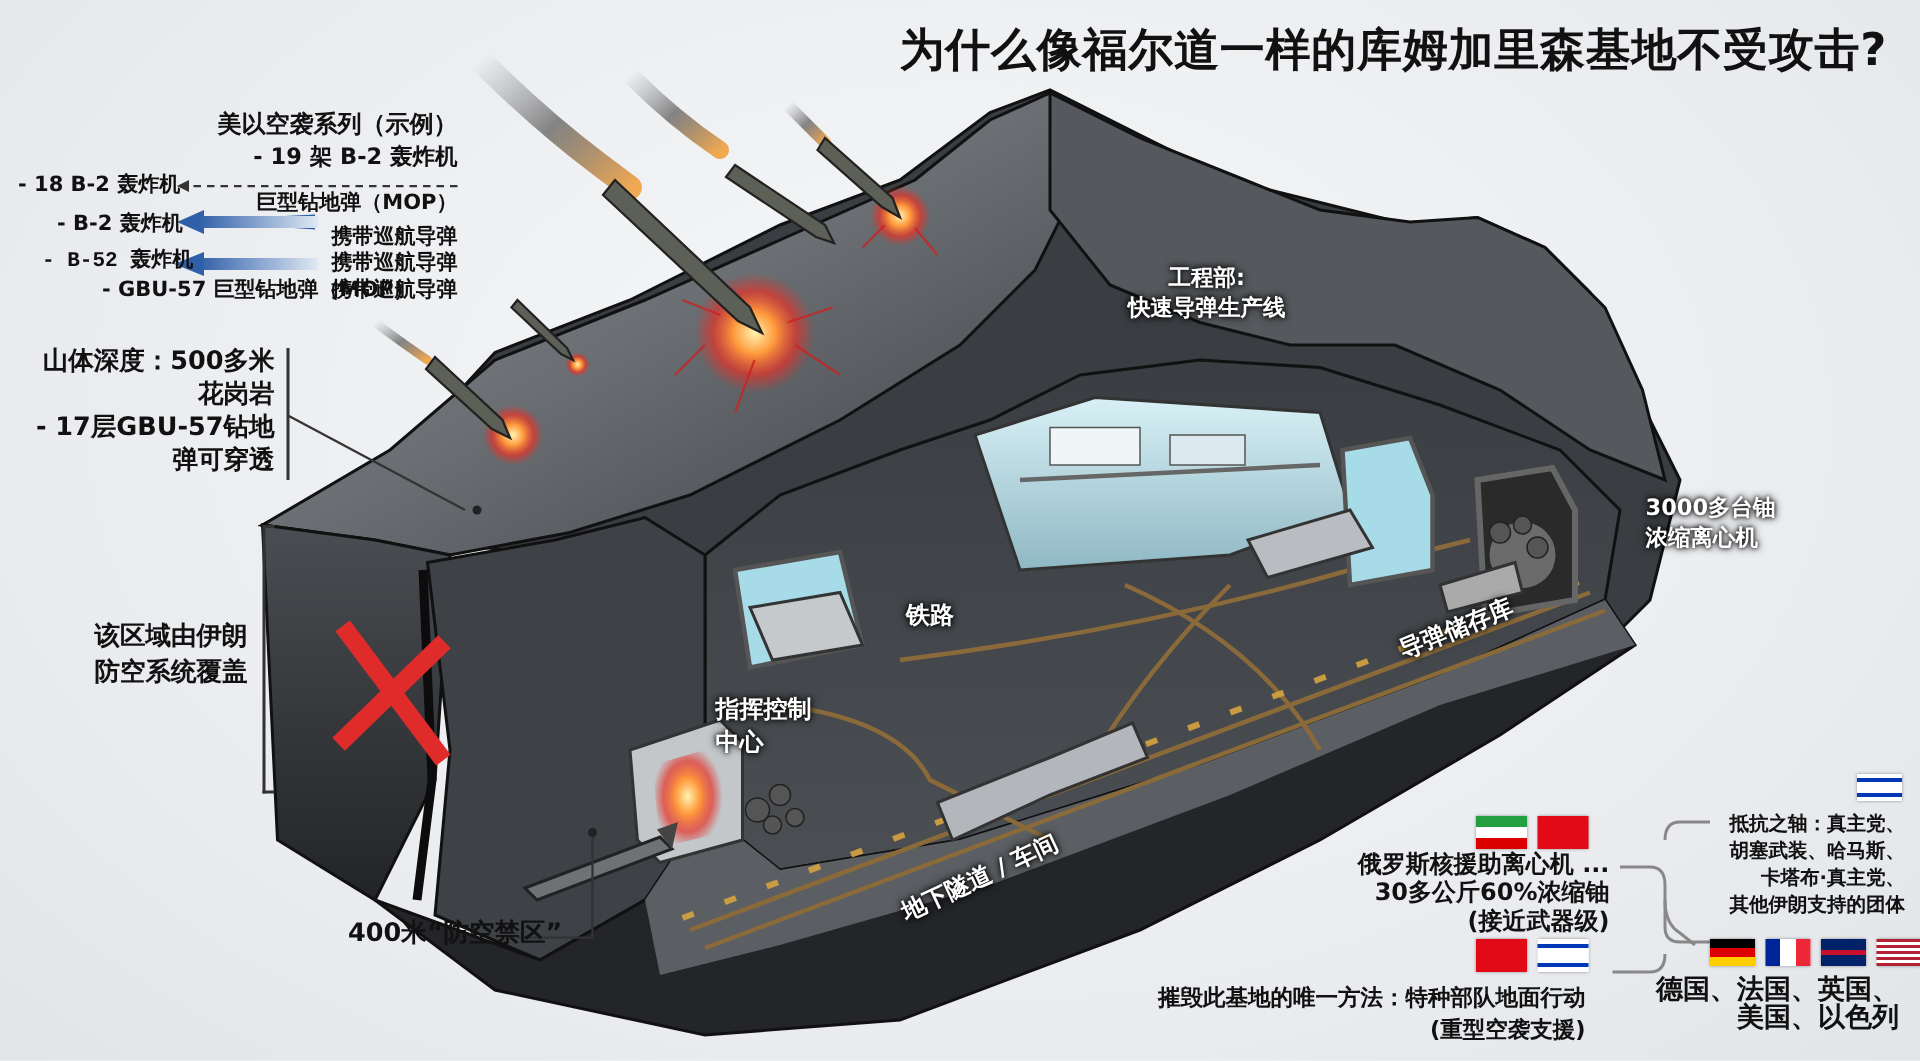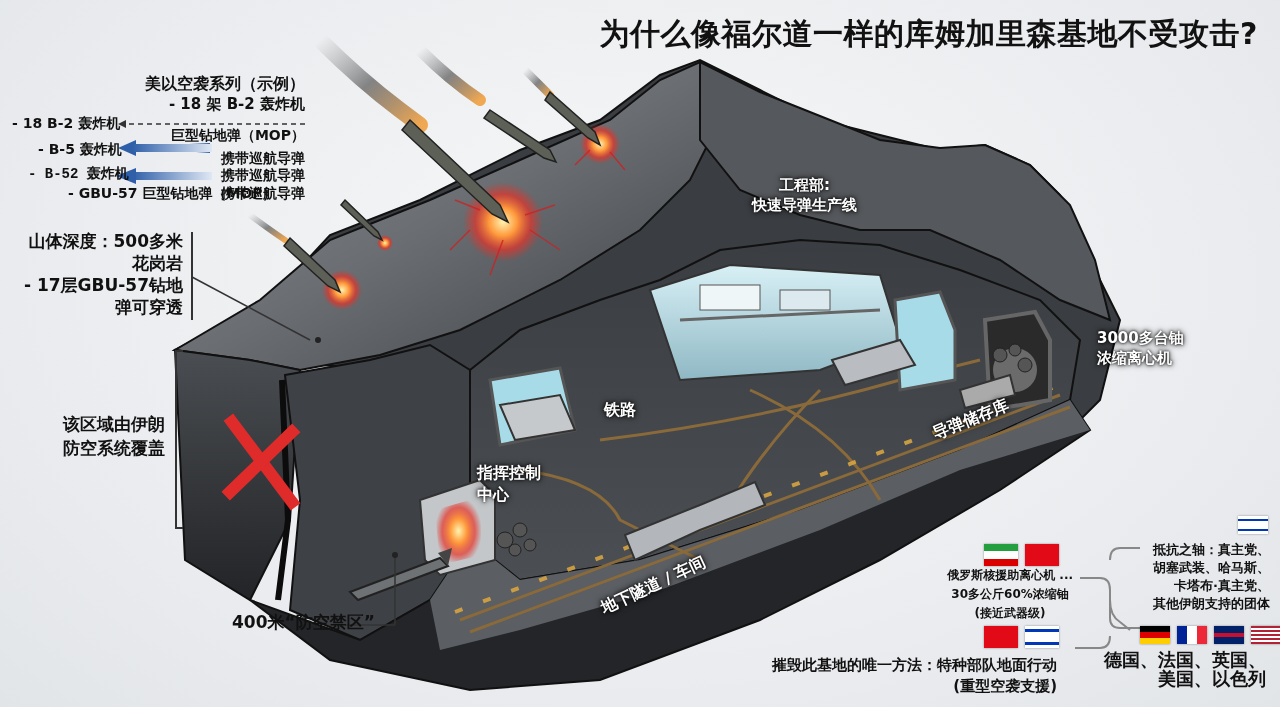--- a/index.html
+++ b/index.html
@@ -163,24 +163,24 @@
   <circle cx="395" cy="555" r="3" fill="#222"></circle>
   <line x1="192" y1="277" x2="310" y2="340" stroke="#333" stroke-width="1.5"></line>
   <circle cx="318" cy="340" r="3" fill="#222"></circle>
 </svg>
 
 <div class="title">
   <div>为什么像福尔道一样的库姆加里森基地不受攻击?</div>
 </div>
 
 <div class="lbl r" style="right:975px;top:74px;font-size:16px;font-family:Liberation Serif, serif;">美以空袭系列（示例）</div>
-<div class="lbl r" style="right:975px;top:95px;font-size:15px;">- 18 架 B-2 轰炸机</div>
+<div class="lbl r" style="right:975px;top:95px;font-size:15px;">- 19 架 B-2 轰炸机</div>
 <div class="lbl" style="left:12px;top:115px;font-size:14px;">- 18 B-2 轰炸机</div>
 <div class="lbl r" style="right:975px;top:127px;font-size:14px;">巨型钻地弹（MOP）</div>
-<div class="lbl" style="left:38px;top:141px;font-size:14px;">- B-5 轰炸机</div>
+<div class="lbl" style="left:38px;top:141px;font-size:14px;">- B-2 轰炸机</div>
 <div class="lbl r" style="right:975px;top:150px;font-size:14px;">携带巡航导弹</div>
 <div class="lbl" style="left:28px;top:166px;font-size:14px;font-family:Liberation Mono, monospace;">- B-52 轰炸机</div>
 <div class="lbl r" style="right:975px;top:167px;font-size:14px;">携带巡航导弹</div>
 <div class="lbl" style="left:28px;top:185px;font-size:14px;margin-left:40px;">- GBU-57 巨型钻地弹（MOP）</div>
 <div class="lbl r" style="right:975px;top:185px;font-size:14px;">携带巡航导弹</div>
 
 <div class="lbl r" style="right:1097px;top:230px;font-size:17px;line-height:22px;">
   <div>山体深度：500多米</div>
   <div>花岗岩</div>
   <div>- 17层GBU-57钻地</div>
@@ -209,21 +209,21 @@
   <div>指挥控制</div>
   <div>中心</div>
 </div>
 <div class="lbl w" style="left:930px;top:425px;font-size:16px;transform:rotate(-22deg);transform-origin:left top;">导弹储存库</div>
 <div class="lbl w" style="left:598px;top:600px;font-size:16px;transform:rotate(-25deg);transform-origin:left top;">地下隧道 / 车间</div>
 
 <div class="flags" style="left:980px;top:544px;">
   <span class="flag" style="background:linear-gradient(#239f40 0 33%,#fff 33% 67%,#da0000 67%);"></span>
   <span class="flag" style="background:#e30a17;position:relative;"></span>
 </div>
-<div class="lbl r" style="right:207px;top:566px;font-size:12px;line-height:19px;text-align:center;">
+<div class="lbl r" style="right:207px;top:566px;font-size:16px;line-height:19px;">
   <div>俄罗斯核援助离心机 ...</div>
   <div>30多公斤60%浓缩铀</div>
   <div>(接近武器级)</div>
 </div>
 
 <div class="flags" style="left:980px;top:626px;">
   <span class="flag" style="background:#e30a17;"></span>
   <span class="flag" style="background:linear-gradient(#fff 0 15%,#0038b8 15% 28%,#fff 28% 72%,#0038b8 72% 85%,#fff 85%);"></span>
 </div>
 <div class="lbl r" style="right:223px;top:655px;font-size:15px;line-height:21px;">

